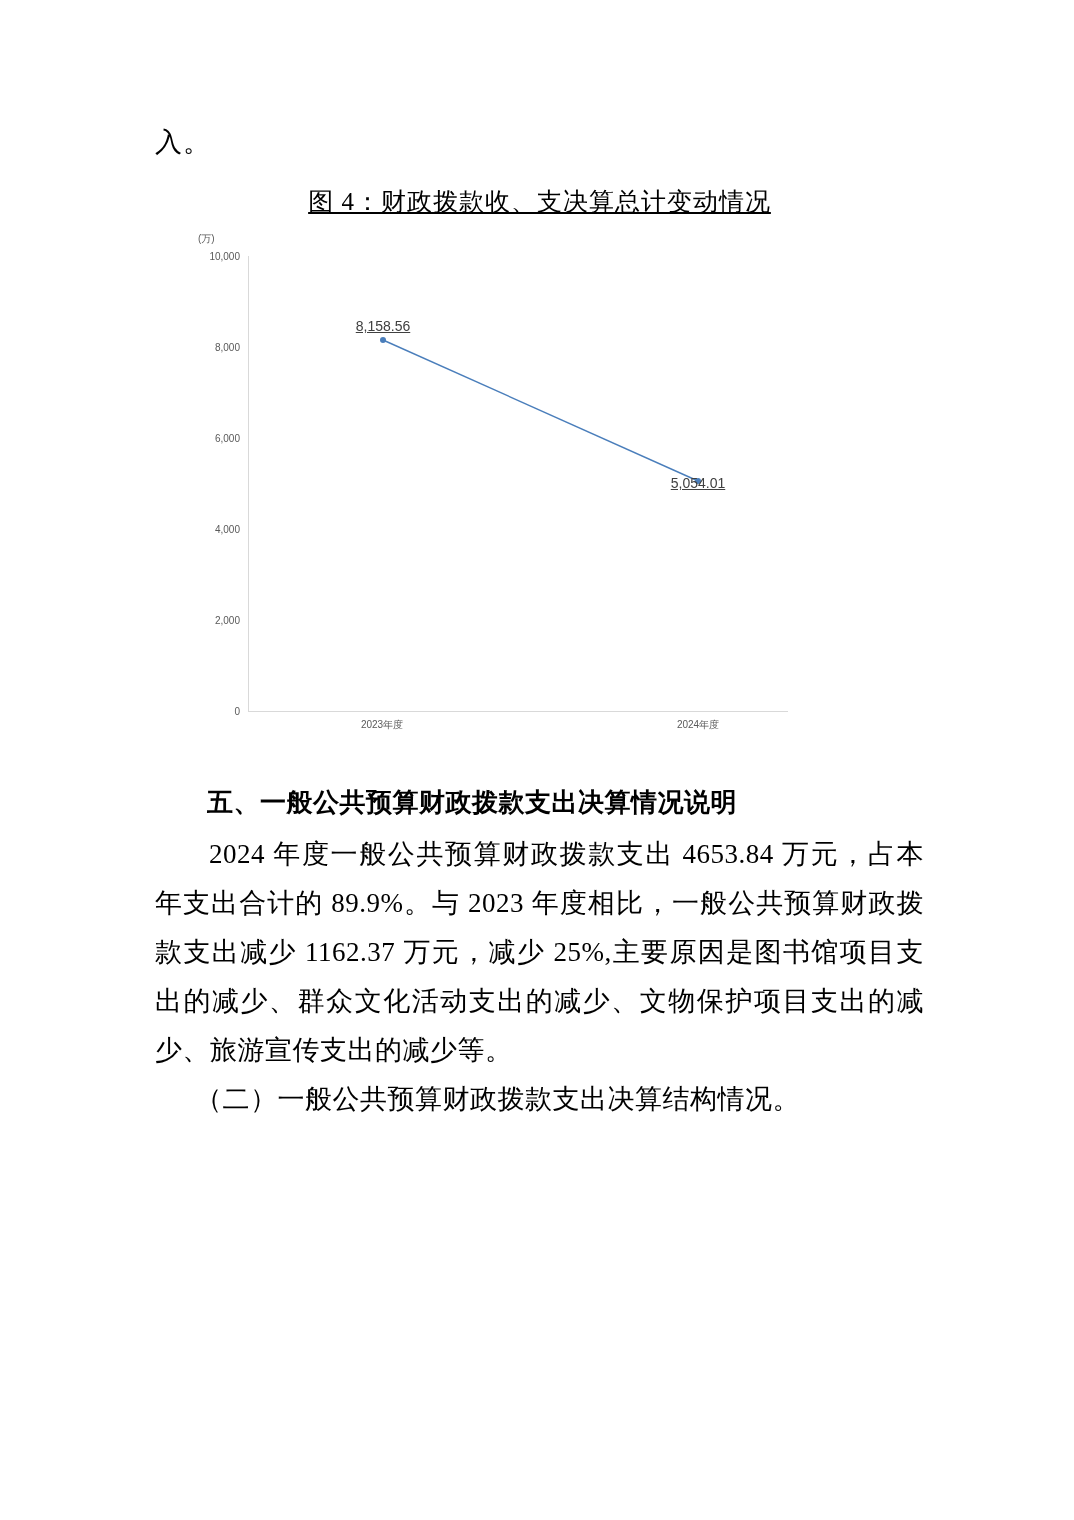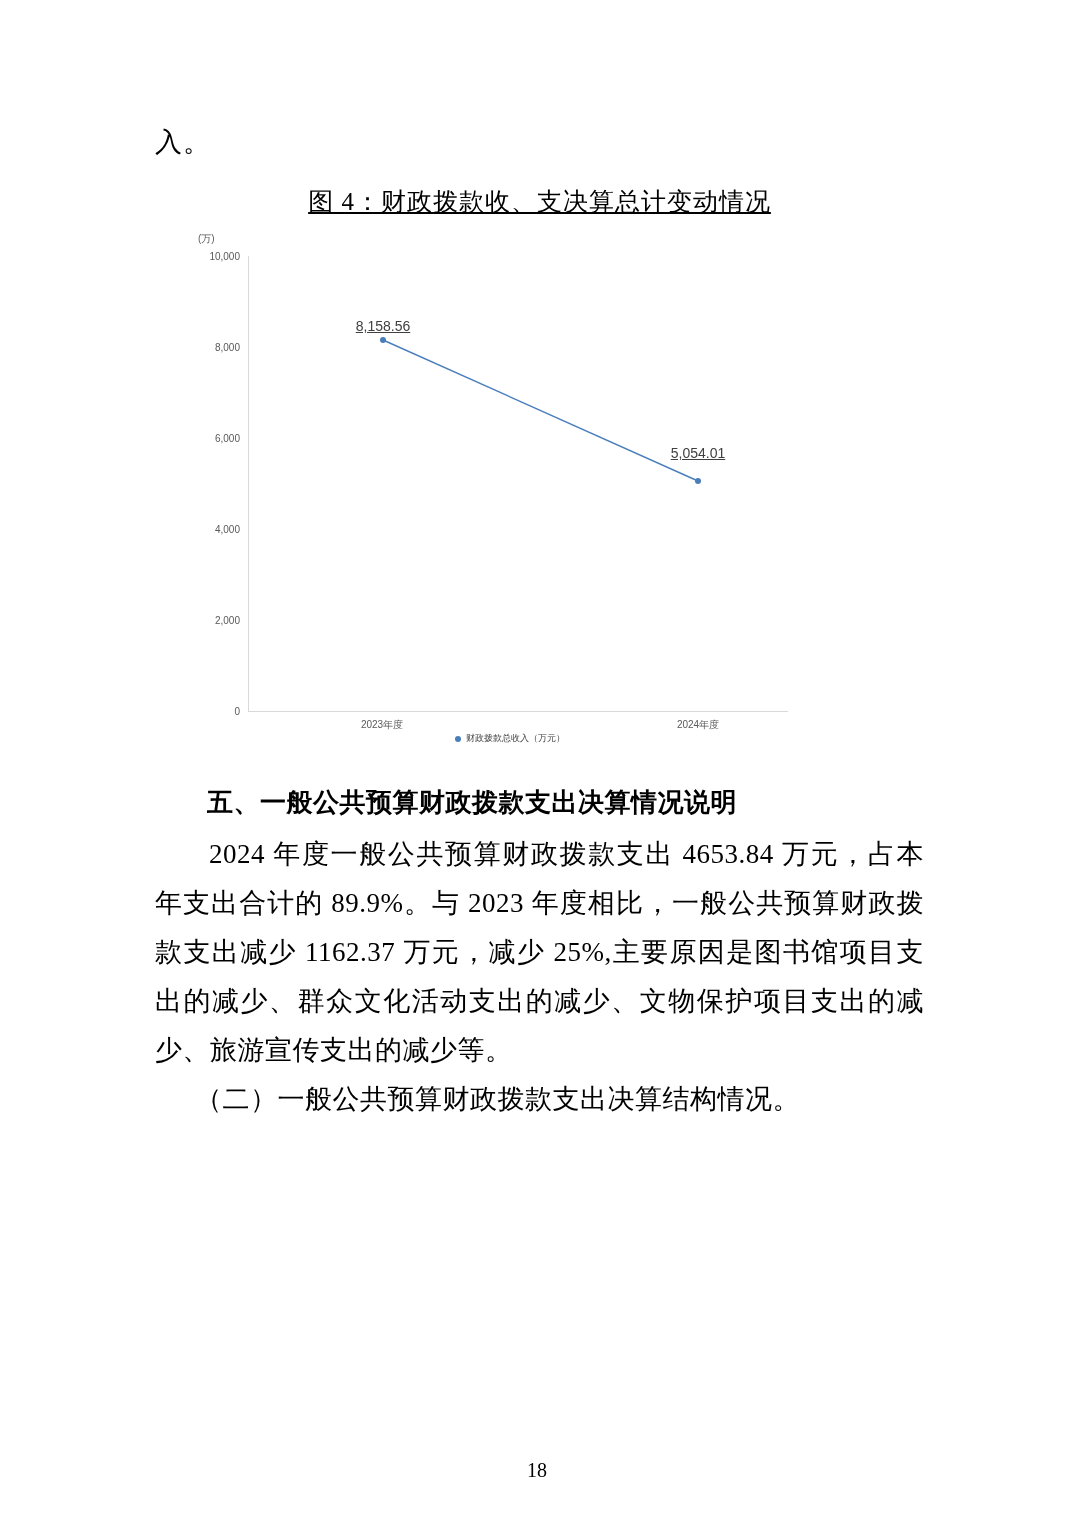--- a/index.html
+++ b/index.html
@@ -192,30 +192,26 @@
       <div class="ytick" style="top:0px">10,000</div>
 
       <svg width="540" height="455" style="position:absolute;left:0;top:0">
         <line x1="135" y1="84" x2="450" y2="225" stroke="#4a7ebb" stroke-width="1.4"></line>
       </svg>
 
       <div class="dot" style="left:135px; top:84px"></div>
       <div class="dot" style="left:450px; top:225px"></div>
 
       <div class="pt-label" style="left:135px; top:78px">8,158.56</div>
-      <div class="pt-label" style="left:450px; top:205px">5,054.01</div>
+      <div class="pt-label" style="left:450px; top:235px">5,054.01</div>
     </div>
 
     <div class="xtick" style="left:192px">2023年度</div>
     <div class="xtick" style="left:508px">2024年度</div>
 
-    <div class="legend">
-      <span class="marker"></span><span class="legend-text">财政拨款总收入（万元）</span>
-    </div>
   </div>
 
   <h2 class="section">五、一般公共预算财政拨款支出决算情况说明</h2>
 
   <p class="para">2024 年度一般公共预算财政拨款支出 4653.84 万元，占本年支出合计的 89.9%。与 2023 年度相比，一般公共预算财政拨款支出减少 1162.37 万元，减少 25%,主要原因是图书馆项目支出的减少、群众文化活动支出的减少、文物保护项目支出的减少、旅游宣传支出的减少等。</p>
   <p class="sub">（二）一般公共预算财政拨款支出决算结构情况。</p>
 
-  <div class="pageno">18</div>
 </div>
 
 </body></html>

